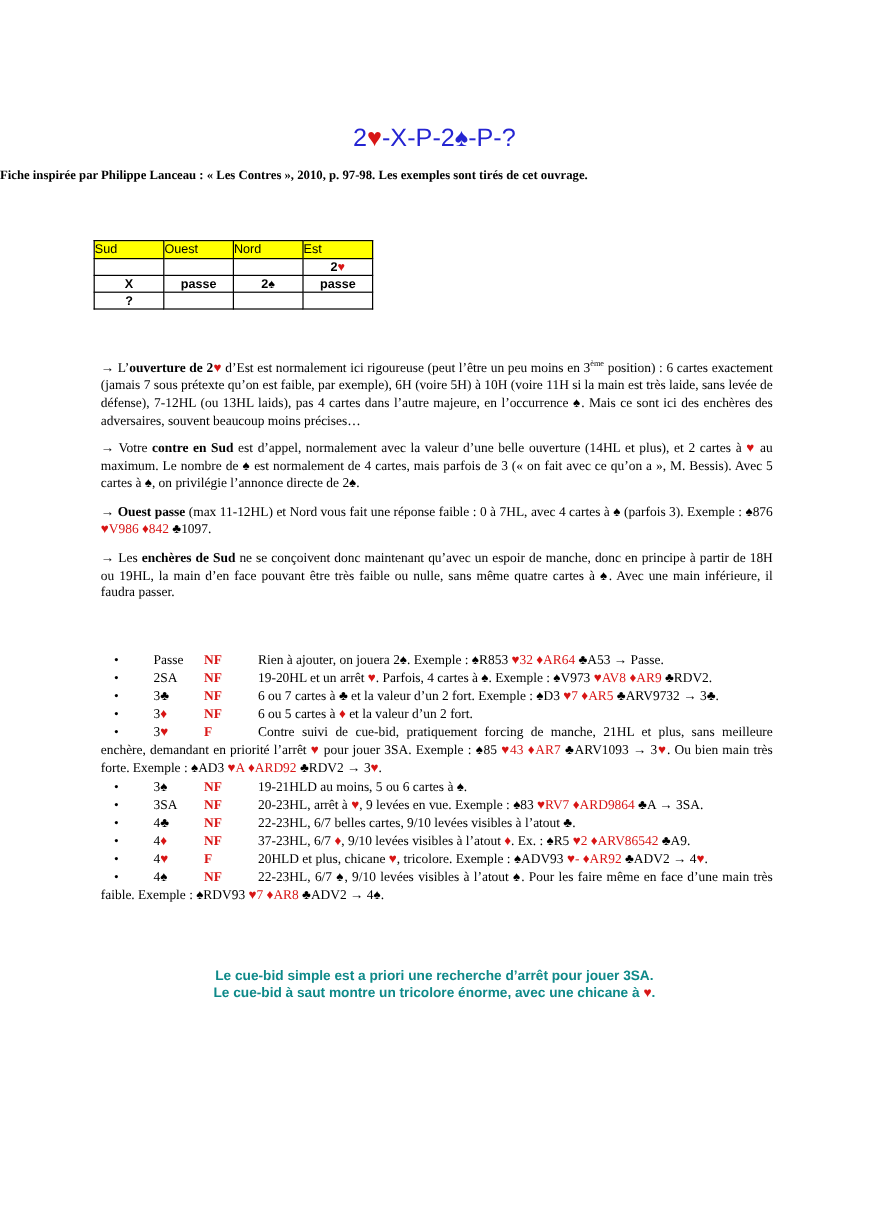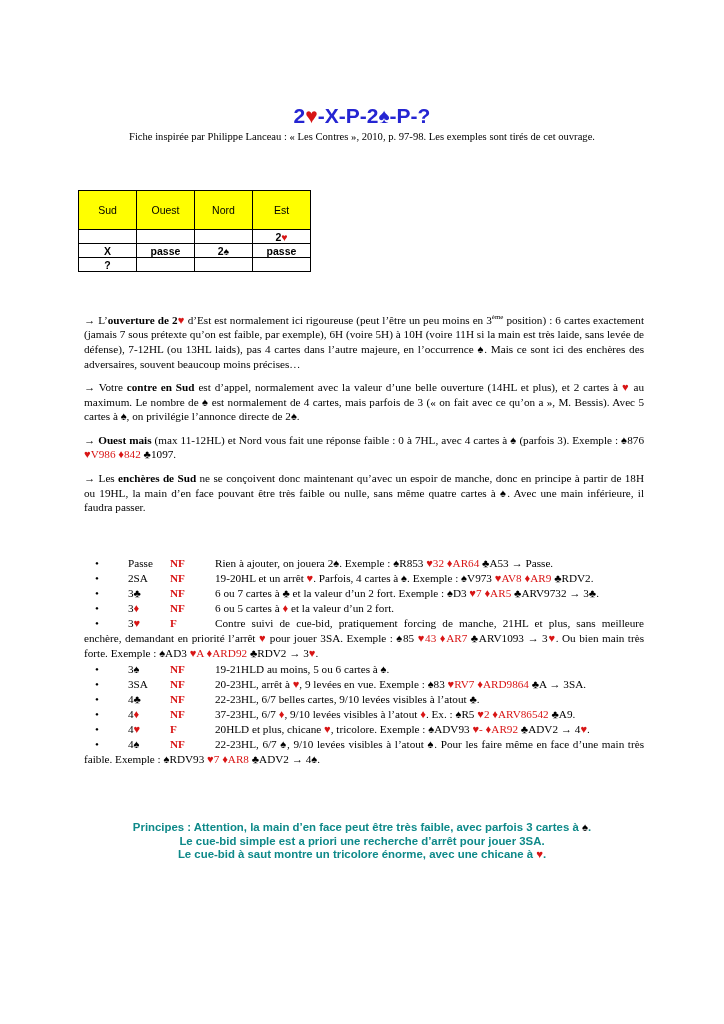--- a/index.html
+++ b/index.html
@@ -9,38 +9,38 @@
   }
   .red{color:var(--suit_red,#d81515);}
   .b{font-weight:bold;margin-top:28px;}
   .u{}
   .blk{color:#000;}
   .sup{vertical-align:super;font-size:0.62em;}
 
   .doc-title{
     margin-top:104px;text-align:center;
     font-family:"Liberation Sans","DejaVu Sans",sans-serif;
-    font-weight:bold;font-size:21px;line-height:24px;
+    font-weight:normal;font-size:21px;line-height:24px;
     color:var(--title_blue,#2525d2);
   }
   .doc-subtitle{
-    margin-top:2px;text-align:center;
-    font-weight:normal;font-size:10.6px;line-height:13px;color:#000;
+    margin-top:12px;
+    font-weight:bold;font-size:10.6px;line-height:13px;color:#000;
   }
 
   .table-wrap{margin:47px 0 0 78px;}
   table.bidding{
     border-collapse:collapse;table-layout:fixed;width:233px;
     font-family:"Liberation Sans","DejaVu Sans",sans-serif;
     font-size:10.5px;
   }
   table.bidding th{
     background:var(--header_yellow,#ffff00);
     font-weight:normal;border:1.5px solid #000;
-    height:14px;padding:12px;text-align:center;
+    height:14px;padding:0;text-align:left;
   }
   table.bidding td{
     border:1.5px solid #000;height:13px;padding:0;
     text-align:center;font-weight:bold;
   }
 
   .paragraphs{margin:38px 0 0 84px;width:560px;}
   .para{
     font-size:11.2px;line-height:14.6px;text-align:justify;
     margin:0 0 9px 0;
@@ -102,21 +102,21 @@
           <td></td>
           <td></td>
         </tr>
       </tbody>
     </table>
   </div>
 
   <div class="paragraphs">
     <div class="para"><span>→ L’</span><span class="b">ouverture de 2</span><span class="b red">♥</span><span> d’Est est normalement ici rigoureuse (peut l’être un peu moins en 3</span><span class="sup">ème</span><span> position) : 6 cartes exactement (jamais 7 sous prétexte qu’on est faible, par exemple), 6H (voire 5H) à 10H (voire 11H si la main est très laide, sans levée de défense), 7-12HL (ou 13HL laids), pas 4 cartes dans l’autre majeure, en l’occurrence ♠. Mais ce sont ici des enchères des adversaires, souvent beaucoup moins précises…</span></div>
     <div class="para"><span>→ Votre </span><span class="b">contre en Sud</span><span> est d’appel, normalement avec la valeur d’une belle ouverture (14HL et plus), et 2 cartes à </span><span class="red">♥</span><span> au maximum. Le nombre de ♠ est normalement de 4 cartes, mais parfois de 3 (« on fait avec ce qu’on a », M. Bessis). Avec 5 cartes à ♠, on privilégie l’annonce directe de 2♠.</span></div>
-    <div class="para"><span>→ </span><span class="b">Ouest mais</span><span> (max 11-12HL) et Nord vous fait une </span><span class="u">réponse faible</span><span> : 0 à 7HL, avec 4 cartes à ♠ (parfois 3). Exemple : ♠876 </span><span class="red">♥V986 </span><span class="red">♦842 </span><span>♣1097.</span></div>
+    <div class="para"><span>→ </span><span class="b">Ouest passe</span><span> (max 11-12HL) et Nord vous fait une </span><span class="u">réponse faible</span><span> : 0 à 7HL, avec 4 cartes à ♠ (parfois 3). Exemple : ♠876 </span><span class="red">♥V986 </span><span class="red">♦842 </span><span>♣1097.</span></div>
     <div class="para"><span>→ Les </span><span class="b">enchères de Sud</span><span> ne se conçoivent donc maintenant qu’avec un espoir de manche, donc en principe à partir de 18H ou 19HL, la main d’en face pouvant être très faible ou nulle, sans même quatre cartes à ♠. Avec une main inférieure, </span><span class="u">il faudra passer</span><span>.</span></div>
   </div>
 
   <div class="bullets">
 
     <div class="li">
       <span class="mark">•</span><span class="bid"><span>Passe</span></span><span class="forcing">NF</span><span><span>Rien à ajouter, on jouera 2♠. Exemple : ♠R853 </span><span class="red">♥32 </span><span class="red">♦AR64 </span><span>♣A53 → Passe.</span></span>
     </div>
 
     <div class="li">
@@ -155,18 +155,17 @@
       <span class="mark">•</span><span class="bid"><span>4</span><span class="red">♥</span></span><span class="forcing">F</span><span><span>20HLD et plus, chicane </span><span class="red">♥</span><span>, tricolore. Exemple : ♠ADV93 </span><span class="red">♥- </span><span class="red">♦AR92 </span><span>♣ADV2 → 4</span><span class="red">♥</span><span>.</span></span>
     </div>
 
     <div class="li">
       <span class="mark">•</span><span class="bid"><span>4♠</span></span><span class="forcing">NF</span><span><span>22-23HL, 6/7 ♠, 9/10 levées visibles à l’atout ♠. Pour les faire même en face d’une main très faible. Exemple : ♠RDV93 </span><span class="red">♥7 </span><span class="red">♦AR8 </span><span>♣ADV2 → 4♠.</span></span>
     </div>
 
   </div>
 
   <div class="principles">
-    <div><span>Principes : Attention, la main d’en face peut être très faible, avec parfois 3 cartes à </span><span class="blk">♠</span><span>.</span></div>
     <div><span>Le cue-bid simple est a priori une recherche d’arrêt pour jouer 3SA.</span></div>
     <div><span>Le cue-bid à saut montre un tricolore énorme, avec une chicane à </span><span class="red">♥</span><span>.</span></div>
   </div>
 
 </div>
 
 </body></html>

